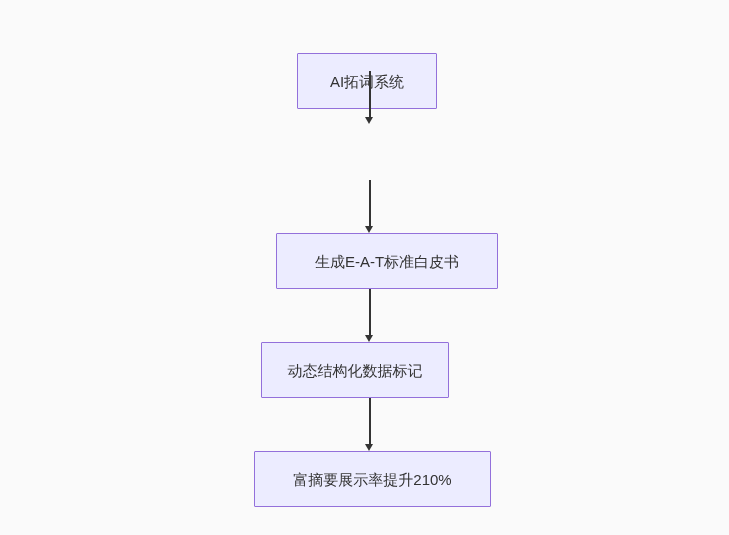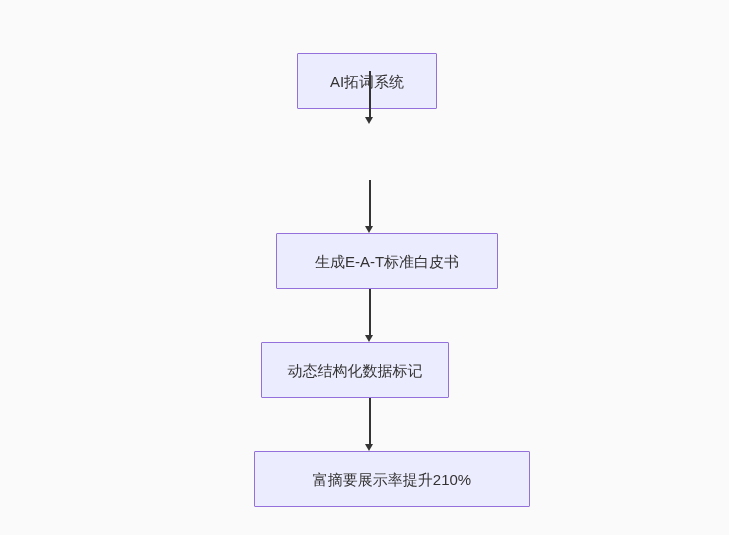--- a/index.html
+++ b/index.html
@@ -27,21 +27,21 @@
     display: flex;
     align-items: center;
     justify-content: center;
     white-space: nowrap;
     text-align: center;
   }
   .n1 { left: 297px; top: 24px;  width: 140px; margin-top: 29px; }
   .n2 { left: 273px; top: 124px; width: 194px; }
   .n3 { left: 276px; top: 233px; width: 222px; }
   .n4 { left: 261px; top: 342px; width: 188px; }
-  .n5 { left: 254px; top: 451px; width: 276px; }
+  .n5 { left: 254px; top: 451px; width: 237px; }
 
   .arrow {
     position: absolute;
     left: 364px;
     width: 12px;
     height: 53px;
   }
   .a1 { top: 71px; }
   .a2 { top: 180px; }
   .a3 { top: 289px; }

